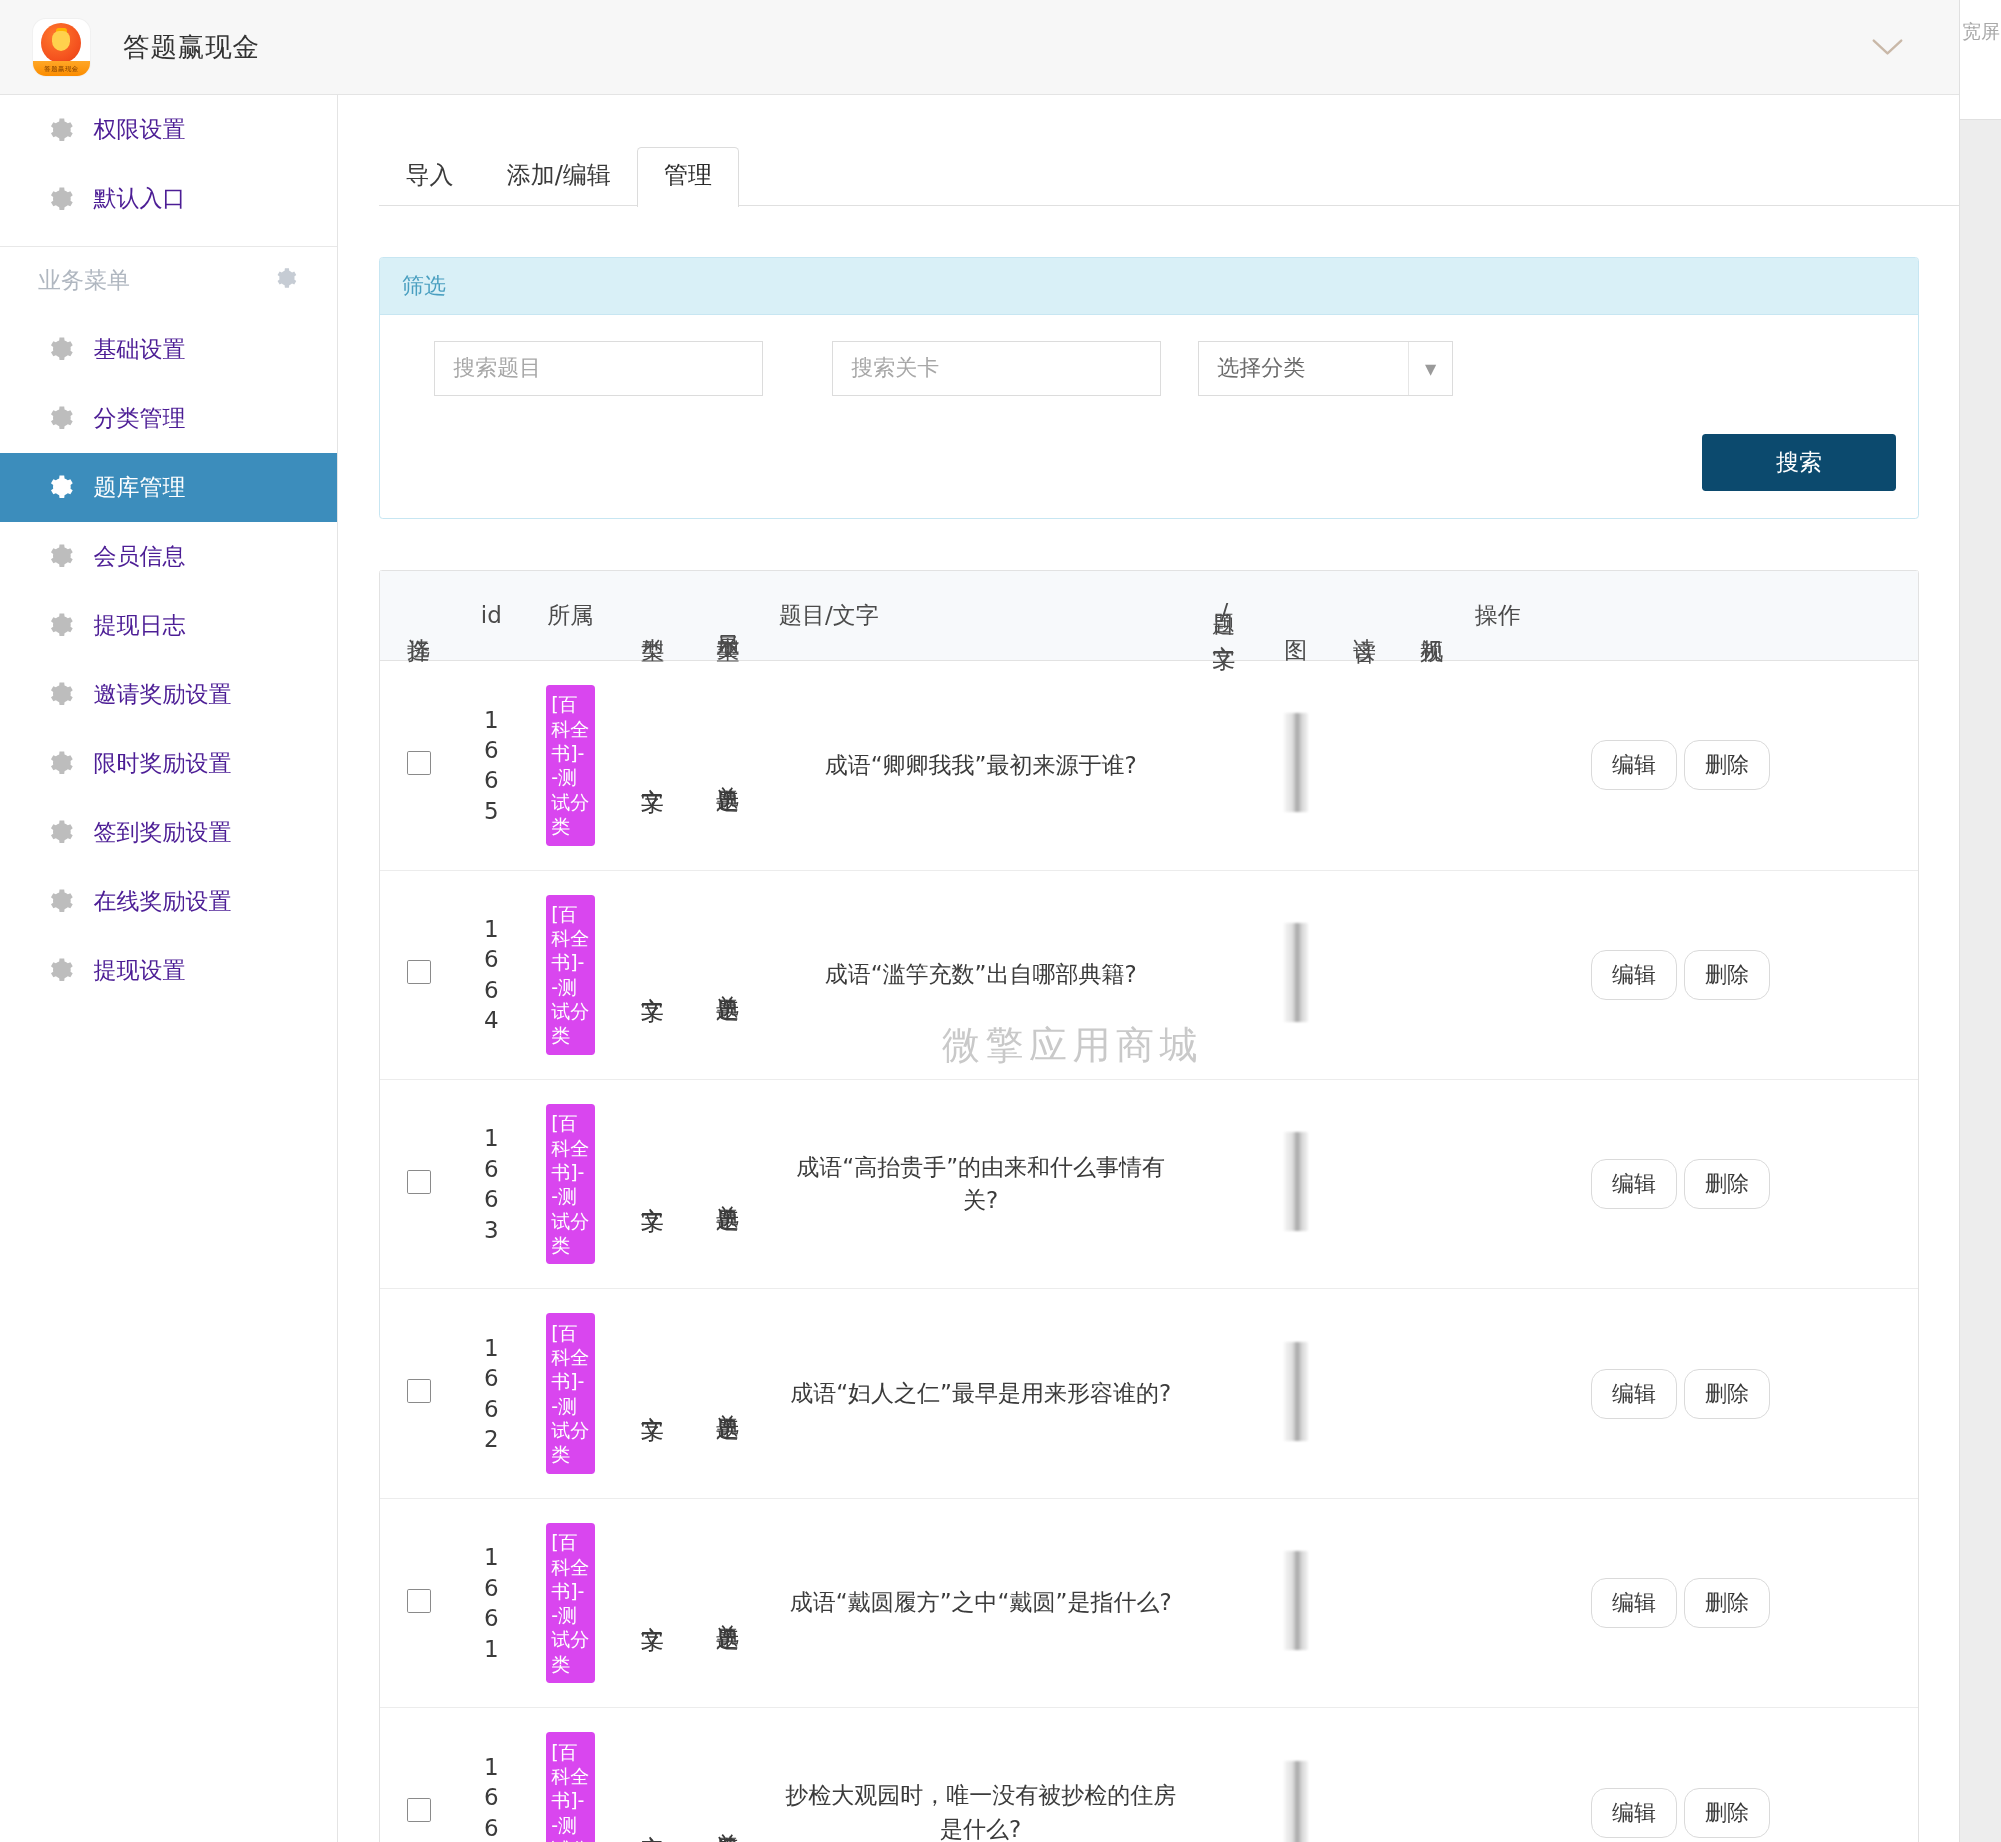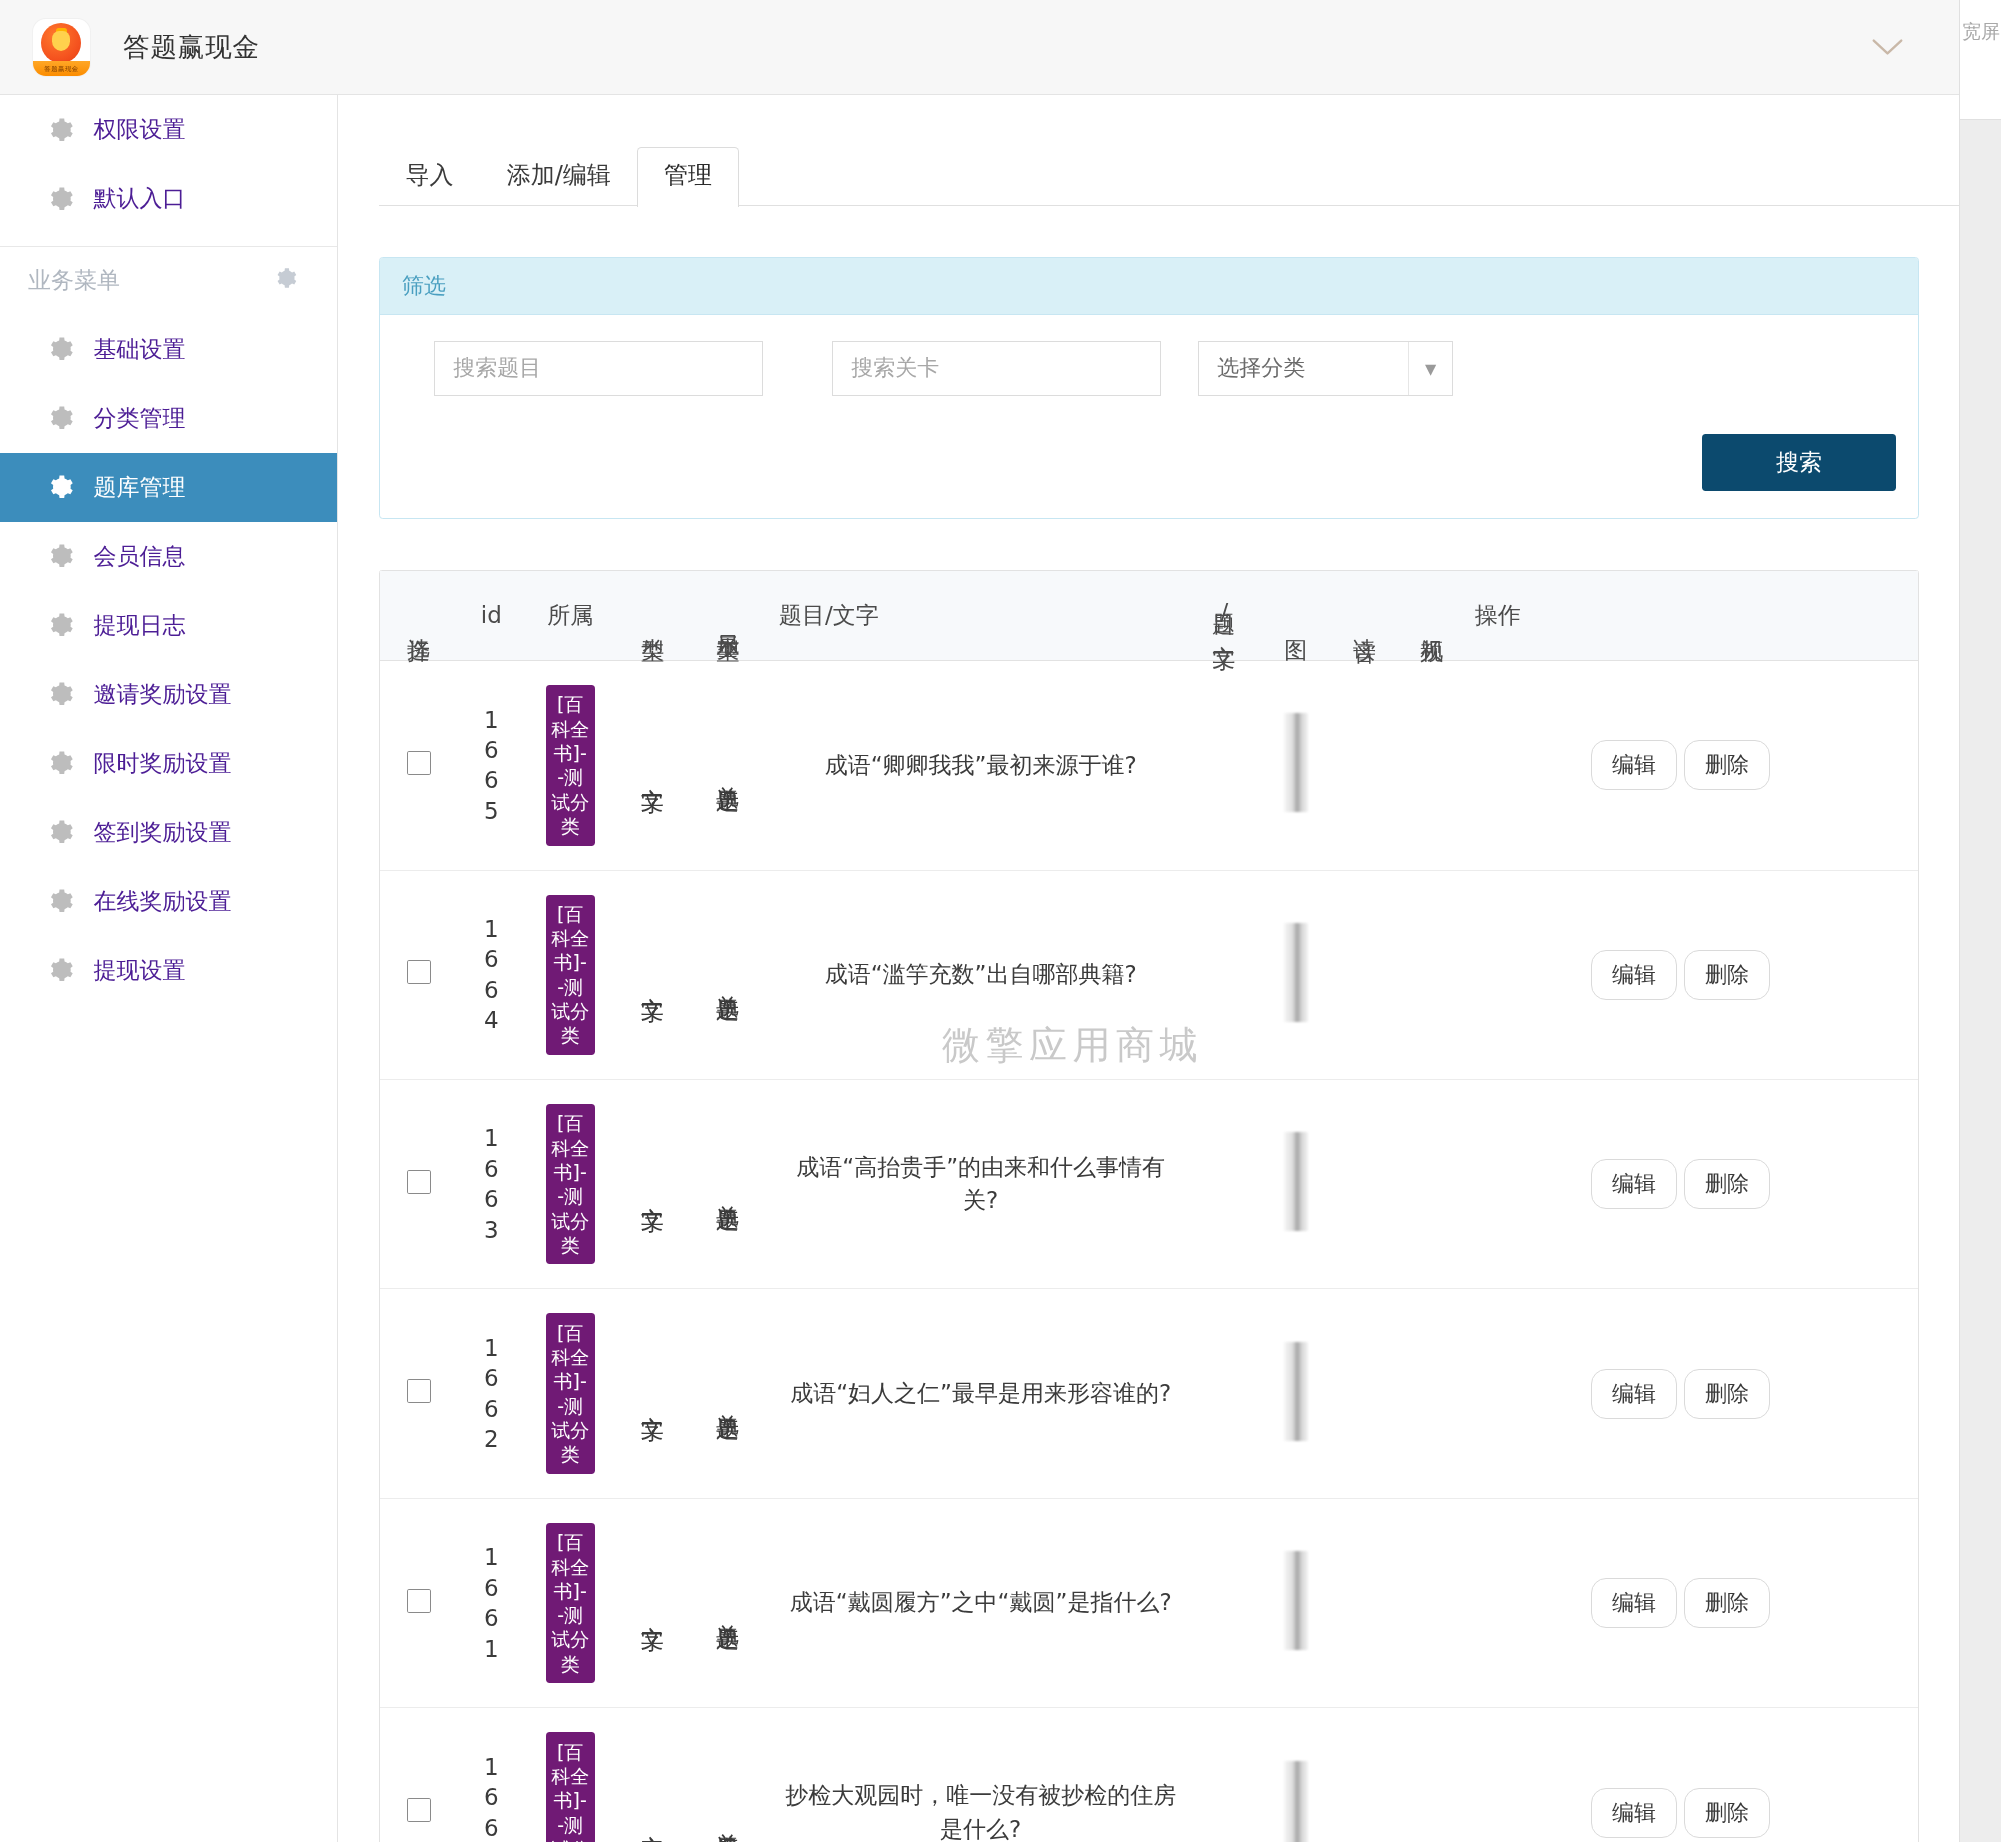--- a/index.html
+++ b/index.html
@@ -78,21 +78,21 @@
   }
   .nav-item {
     height: 69px; display: flex; align-items: center;
     padding-left: 48px; cursor: pointer; color: #4c1d95; font-size: 23px;
   }
   .nav-item .gear { margin-right: 20px; display: flex; }
   .nav-item.active { background: #3c8dbc; color: #ffffff; }
   .nav-divider { height: 0.9px; background: #e8e8e8; margin: 12.8px 0 0 0; }
   .nav-section {
     height: 68px; display: flex; align-items: center; justify-content: space-between;
-    padding: 0 40px 0 28px; color: #b0b7c0; font-size: 23px;
+    padding: 0 40px 0 38px; color: #b0b7c0; font-size: 23px;
   }
 
   
   .content {
     position: absolute; left: 339px; top: 95px; right: 42px; bottom: 0;
     background: #ffffff; overflow: hidden;
   }
 
   
   .tabs {
@@ -171,23 +171,23 @@
   .th-text  { width: 358px; }
   .th-qtext { width: 62px; }
   .th-img   { width: 60px; }
   .th-audio { width: 57px; }
   .th-video { width: 57px; }
   .th-act   { width: 384px; }
 
   .vtext { writing-mode: vertical-rl; text-orientation: upright; display: inline-block; letter-spacing: 1.8px; }
   .idcell { line-height: 1.32; color: #3b3b3b; }
   .badge {
-    display: inline-block; background: #701a75; color: #fff; font-size: 19px;
+    display: inline-block; background: #d946ef; color: #fff; font-size: 19px;
     line-height: 1.28; padding: 7.3px 5.5px; border-radius: 3.7px;
-    width: 49px; word-break: break-all; text-align: center;
+    width: 49px; word-break: break-all; text-align: left;
   }
   .green { color: #2f8c32; }
   .qtext-cell { text-align: left; padding-left: 12.8px !important; line-height: 1.45; color: #3a3a3a; }
   .chk {
     width: 24px; height: 24px; border: 0.9px solid #8a8a8a; border-radius: 1.8px;
     display: inline-block; background: #fff; cursor: pointer;
   }
   .thumb {
     width: 24px; height: 99px; display: inline-block;
     background: linear-gradient(90deg,#f6f6f6 0%,#dcdcdc 35%,#9e9e9e 55%,#d4d4d4 75%,#f2f2f2 100%);

